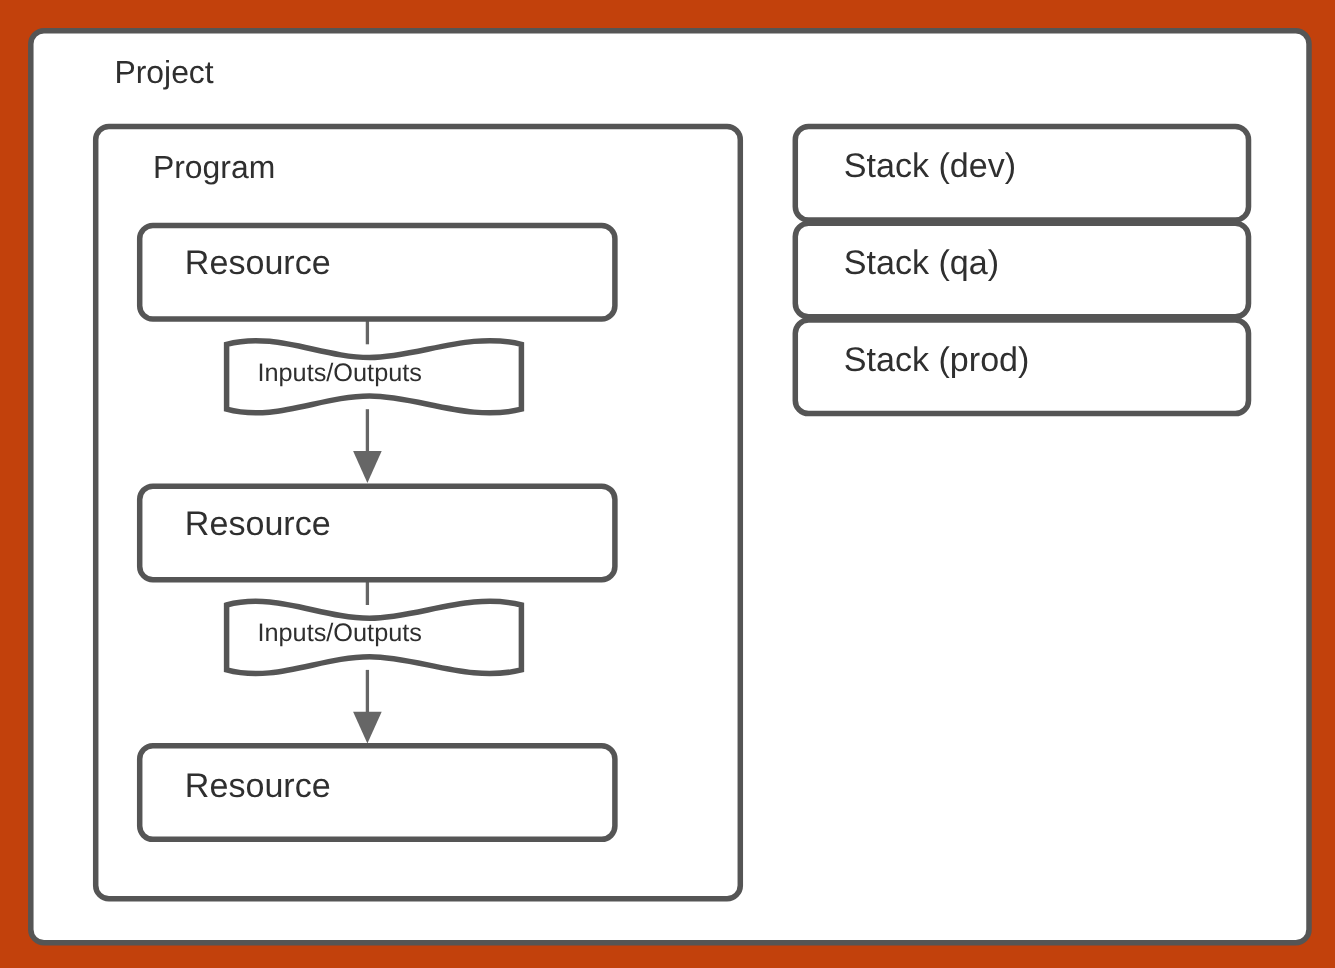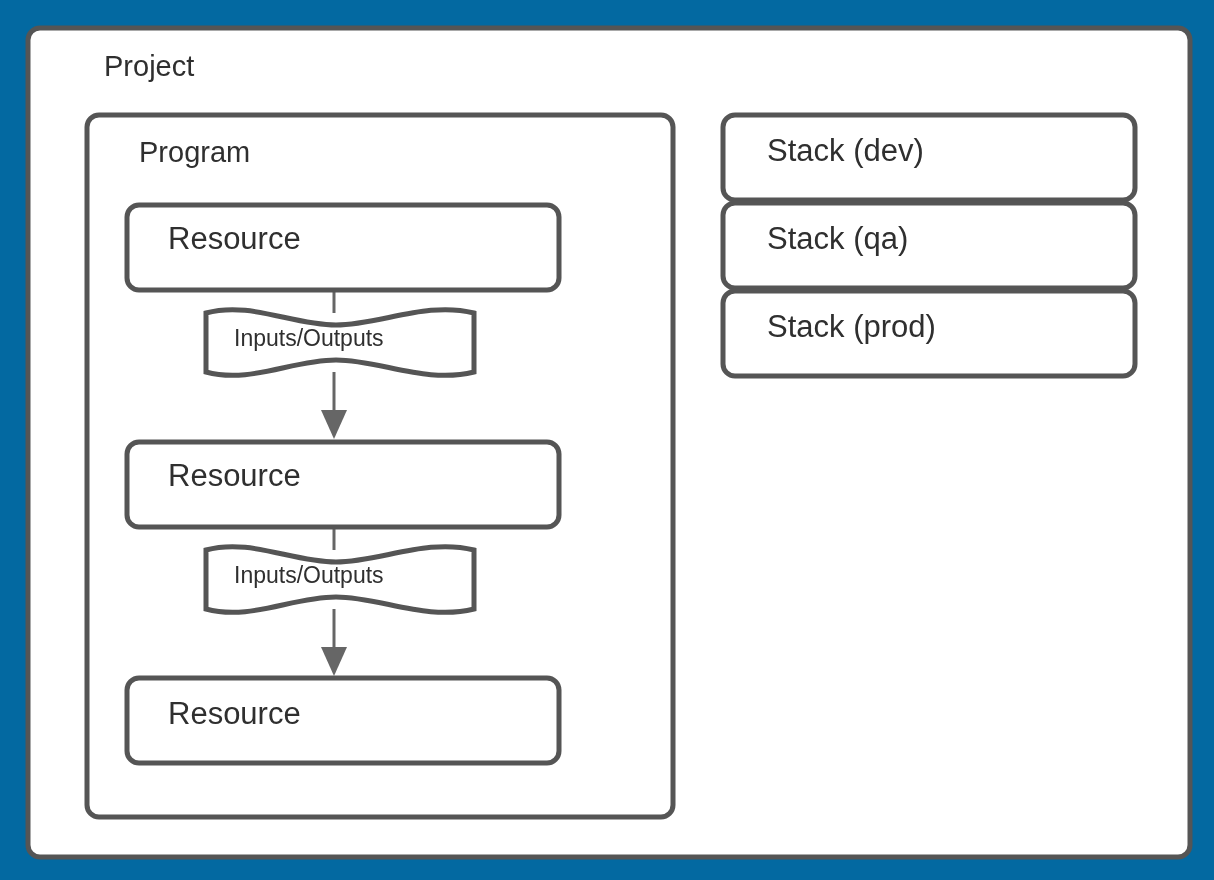--- a/index.html
+++ b/index.html
@@ -8,21 +8,21 @@
     padding: 0;
     background: #ffffff;
   }
   body {
     font-family: "Liberation Sans", "DejaVu Sans", sans-serif;
   }
   #canvas {
     position: relative;
     width: 1214px;
     height: 880px;
-    background: #0369a1;
+    background: #c2410c;
     overflow: hidden;
   }
   #diagram-svg {
     position: absolute;
     left: 0;
     top: 0;
     width: 1214px;
     height: 880px;
   }
   .box-outline {

